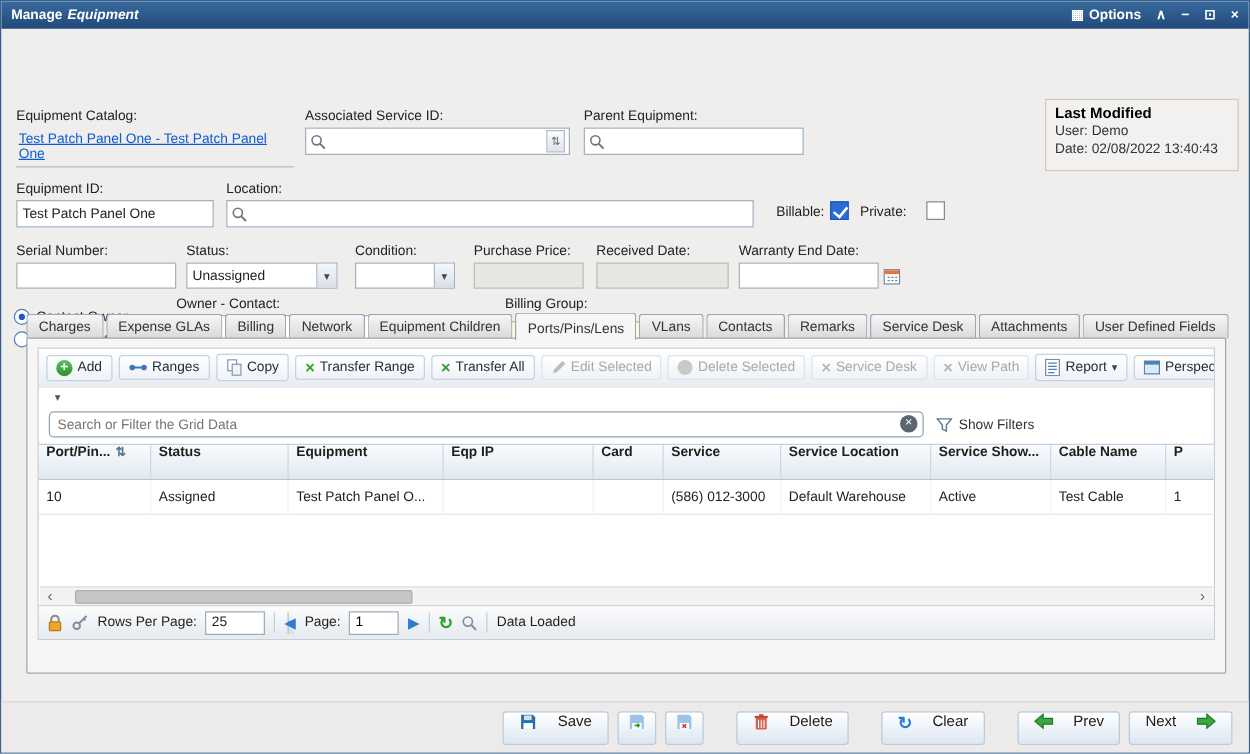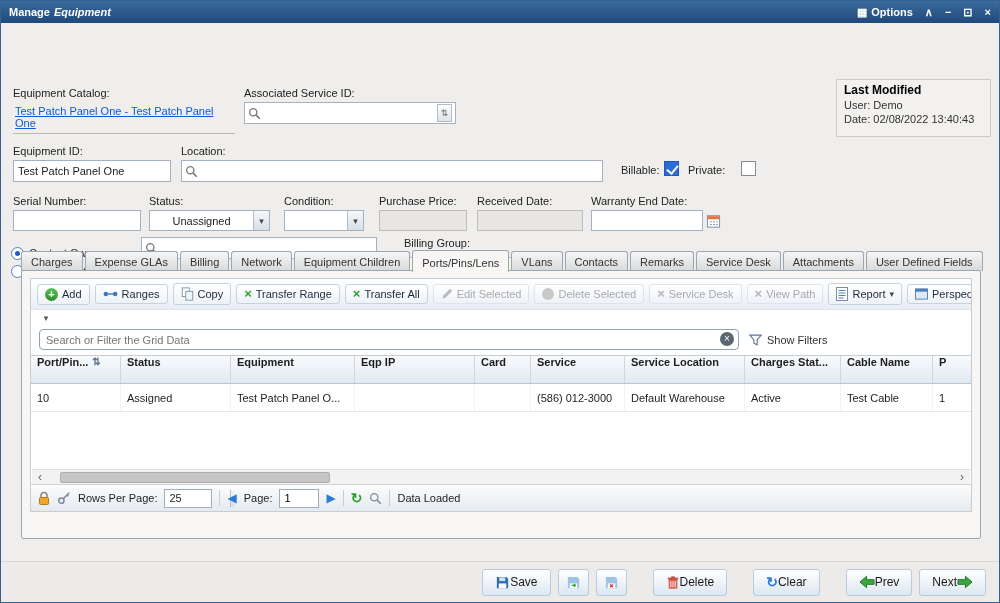--- a/index.html
+++ b/index.html
@@ -32,21 +32,21 @@
              display:flex; align-items:center; justify-content:center; font-size:9px; color:#666; }
   .link { color:#0b5cd5; text-decoration:underline; cursor:pointer; }
   .linkbox { width:222px; padding:3px 2px 4px; border-bottom:1px solid #b9b9b9; }
 
   .lastmod { position:absolute; left:835px; top:8px; width:155px; height:58px;
              border:1px solid #cfcac4; background:#f3f1ef; padding:3px 7px; }
   .lastmod .lm-title { font-weight:bold; font-size:12px; color:#000; margin-bottom:2px; }
   .lastmod .lm-line { color:#333; margin-top:2px; }
 
   .selectbox { height:21px; border:1px solid #a3b1c0; background:#fff; display:flex; align-items:center; }
-  .selectbox .sel-text { flex:1; padding:0 4px;text-align:center; }
+  .selectbox .sel-text { flex:1; padding:0 4px; }
   .selectbox .sel-arrow { width:16px; height:100%; background:linear-gradient(#f6f8fa,#d8dfe7);
                           border-left:1px solid #b3bcc6; display:flex; align-items:center; justify-content:center;
                           color:#444; font-size:9px; }
 
   .cb { width:15px; height:15px; border:1px solid #8a8a8a; background:#fff; display:inline-block; position:relative; }
   .cb.checked { background:#2a6dd9; border-color:#2059b5; }
   .cb.checked::after { content:""; position:absolute; left:4px; top:1px; width:5px; height:9px;
                        border:solid #fff; border-width:0 2px 2px 0; transform:rotate(40deg); }
   .radio { width:13px; height:13px; border-radius:50%; border:1px solid #4d7fc0; background:#fff;
            display:inline-block; position:relative; vertical-align:-3px; margin-right:5px; }
@@ -116,21 +116,21 @@
                           border-left:1px solid #b3bcc6; display:flex; align-items:center; justify-content:center;
                           font-size:8px; color:#444; }
   .pg-arrow { color:#2b7cd3; font-size:12px; cursor:pointer; }
   .pg-input { width:40px; height:19px; border:1px solid #9fadbb; padding:1px 4px; font:11px "Liberation Sans",sans-serif; }
   .pg-refresh { color:#2da12d; font-size:14px; font-weight:bold; cursor:pointer; }
 
   
   .actionbar { position:absolute; left:0; right:0; bottom:0; height:41px; background:#edebe9;
                border-top:1px solid #dad8d6; display:flex; align-items:center; justify-content:flex-end;
                gap:7px; padding:0 13px; }
-  .abtn { display:flex; align-items:center; gap:0; height:27px; padding:0 12px;
+  .abtn { display:flex; align-items:flex-start; gap:16px; height:27px; padding:0 12px;
           border:1px solid #b9cbdd; border-radius:3px; background:linear-gradient(#ffffff,#dce7f1);
           font-size:12px; color:#1a1a1a; cursor:pointer; white-space:nowrap; }
   .abtn.icon-only { padding:0 7px; }
   .abtn .blue-refresh { color:#2b7cd3; font-size:14px; font-weight:bold; }
   .group-gap { width:12px; }
 </style>
 </head>
 <body>
 
 <div class="window">
@@ -165,20 +165,30 @@
       <div class="searchfld">
         <svg width="13" height="13" viewBox="0 0 16 16">
             <circle cx="6.5" cy="6.5" r="4.5" fill="none" stroke="#777" stroke-width="1.6"></circle>
             <line x1="10" y1="10" x2="14.5" y2="14.5" stroke="#777" stroke-width="2"></line>
           </svg>
         <input style="">
         <span class="spinbox">⇅</span>
       </div>
     </div>
 
+    <div class="fld" style="left:466px;top:16px;width:176px">
+      <span class="lbl">Parent Equipment:</span>
+      <div class="searchfld">
+        <svg width="13" height="13" viewBox="0 0 16 16">
+            <circle cx="6.5" cy="6.5" r="4.5" fill="none" stroke="#777" stroke-width="1.6"></circle>
+            <line x1="10" y1="10" x2="14.5" y2="14.5" stroke="#777" stroke-width="2"></line>
+          </svg>
+        <input style="">
+      </div>
+    </div>
 
     <div class="lastmod">
       <div class="lm-title">Last Modified</div>
       <div class="lm-line">User: Demo</div>
       <div class="lm-line">Date: 02/08/2022 13:40:43</div>
     </div>
 
     <div class="fld" style="left:12px;top:74px;width:158px">
       <span class="lbl">Equipment ID:</span>
       <input class="tb" value="Test Patch Panel One" style="">
@@ -246,20 +256,21 @@
     <div class="fld" style="left:10px;top:176px">
       <div class="radrow">
         <span class="radio sel"></span><span>Contact Owner</span>
       </div>
       <div class="radrow">
         <span class="radio"></span><span>Department Owner</span>
       </div>
     </div>
 
     <div class="fld" style="left:140px;top:166px;width:236px">
+      <span class="lbl">Owner - Contact:</span>
       <div class="searchfld">
         <svg width="13" height="13" viewBox="0 0 16 16">
             <circle cx="6.5" cy="6.5" r="4.5" fill="none" stroke="#777" stroke-width="1.6"></circle>
             <line x1="10" y1="10" x2="14.5" y2="14.5" stroke="#777" stroke-width="2"></line>
           </svg>
         <input style="">
       </div>
     </div>
     <svg class="fld" style="left:381px;top:185px" width="17" height="17" viewBox="0 0 16 16">
         <rect x="1" y="2" width="11" height="10" fill="#fff" stroke="#7b8ea3"></rect>
@@ -395,21 +406,21 @@
         <span class="gh-cell" style="width:56px">
             <span>Card</span>
           </span>
         <span class="gh-cell" style="width:94px">
             <span>Service</span>
           </span>
         <span class="gh-cell" style="width:120px">
             <span>Service Location</span>
           </span>
         <span class="gh-cell" style="width:96px">
-            <span>Charges Stat...</span>
+            <span>Service Show...</span>
           </span>
         <span class="gh-cell" style="width:92px">
             <span>Cable Name</span>
           </span>
         <span class="gh-cell" style="width:40px;border-right:none">
             <span>P</span>
           </span>
       </div>
 
       <div class="grid-row">

